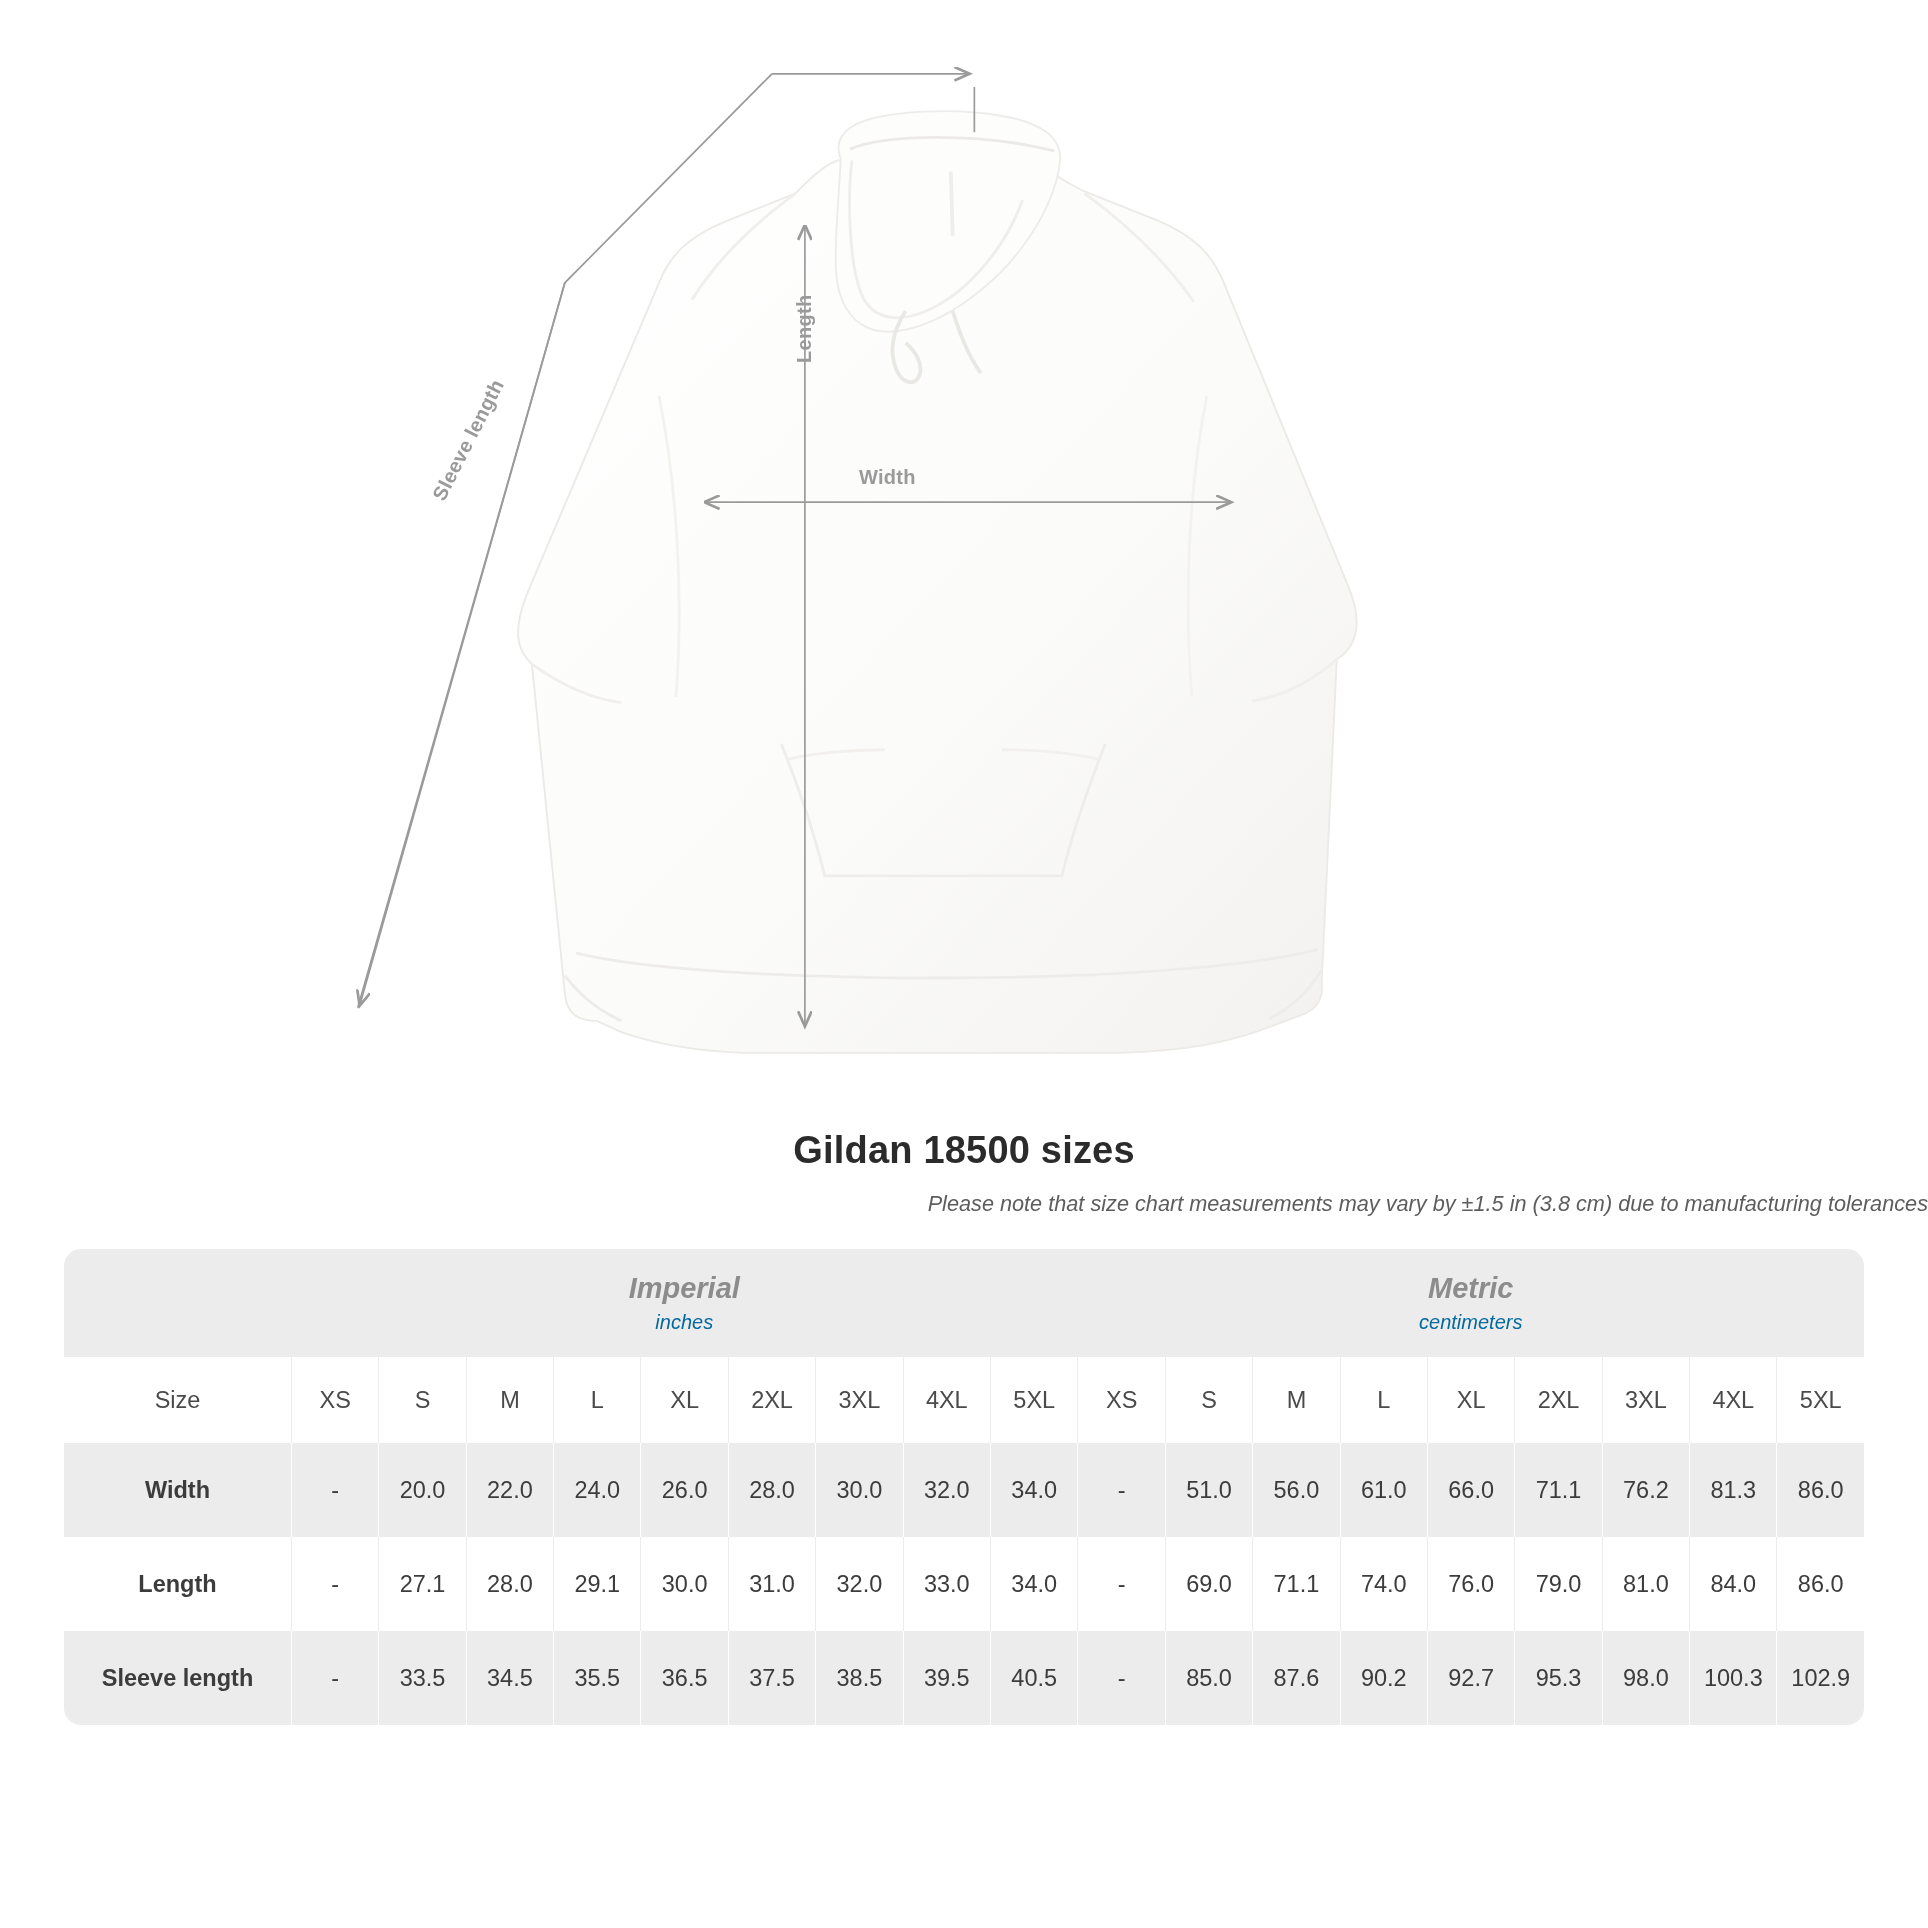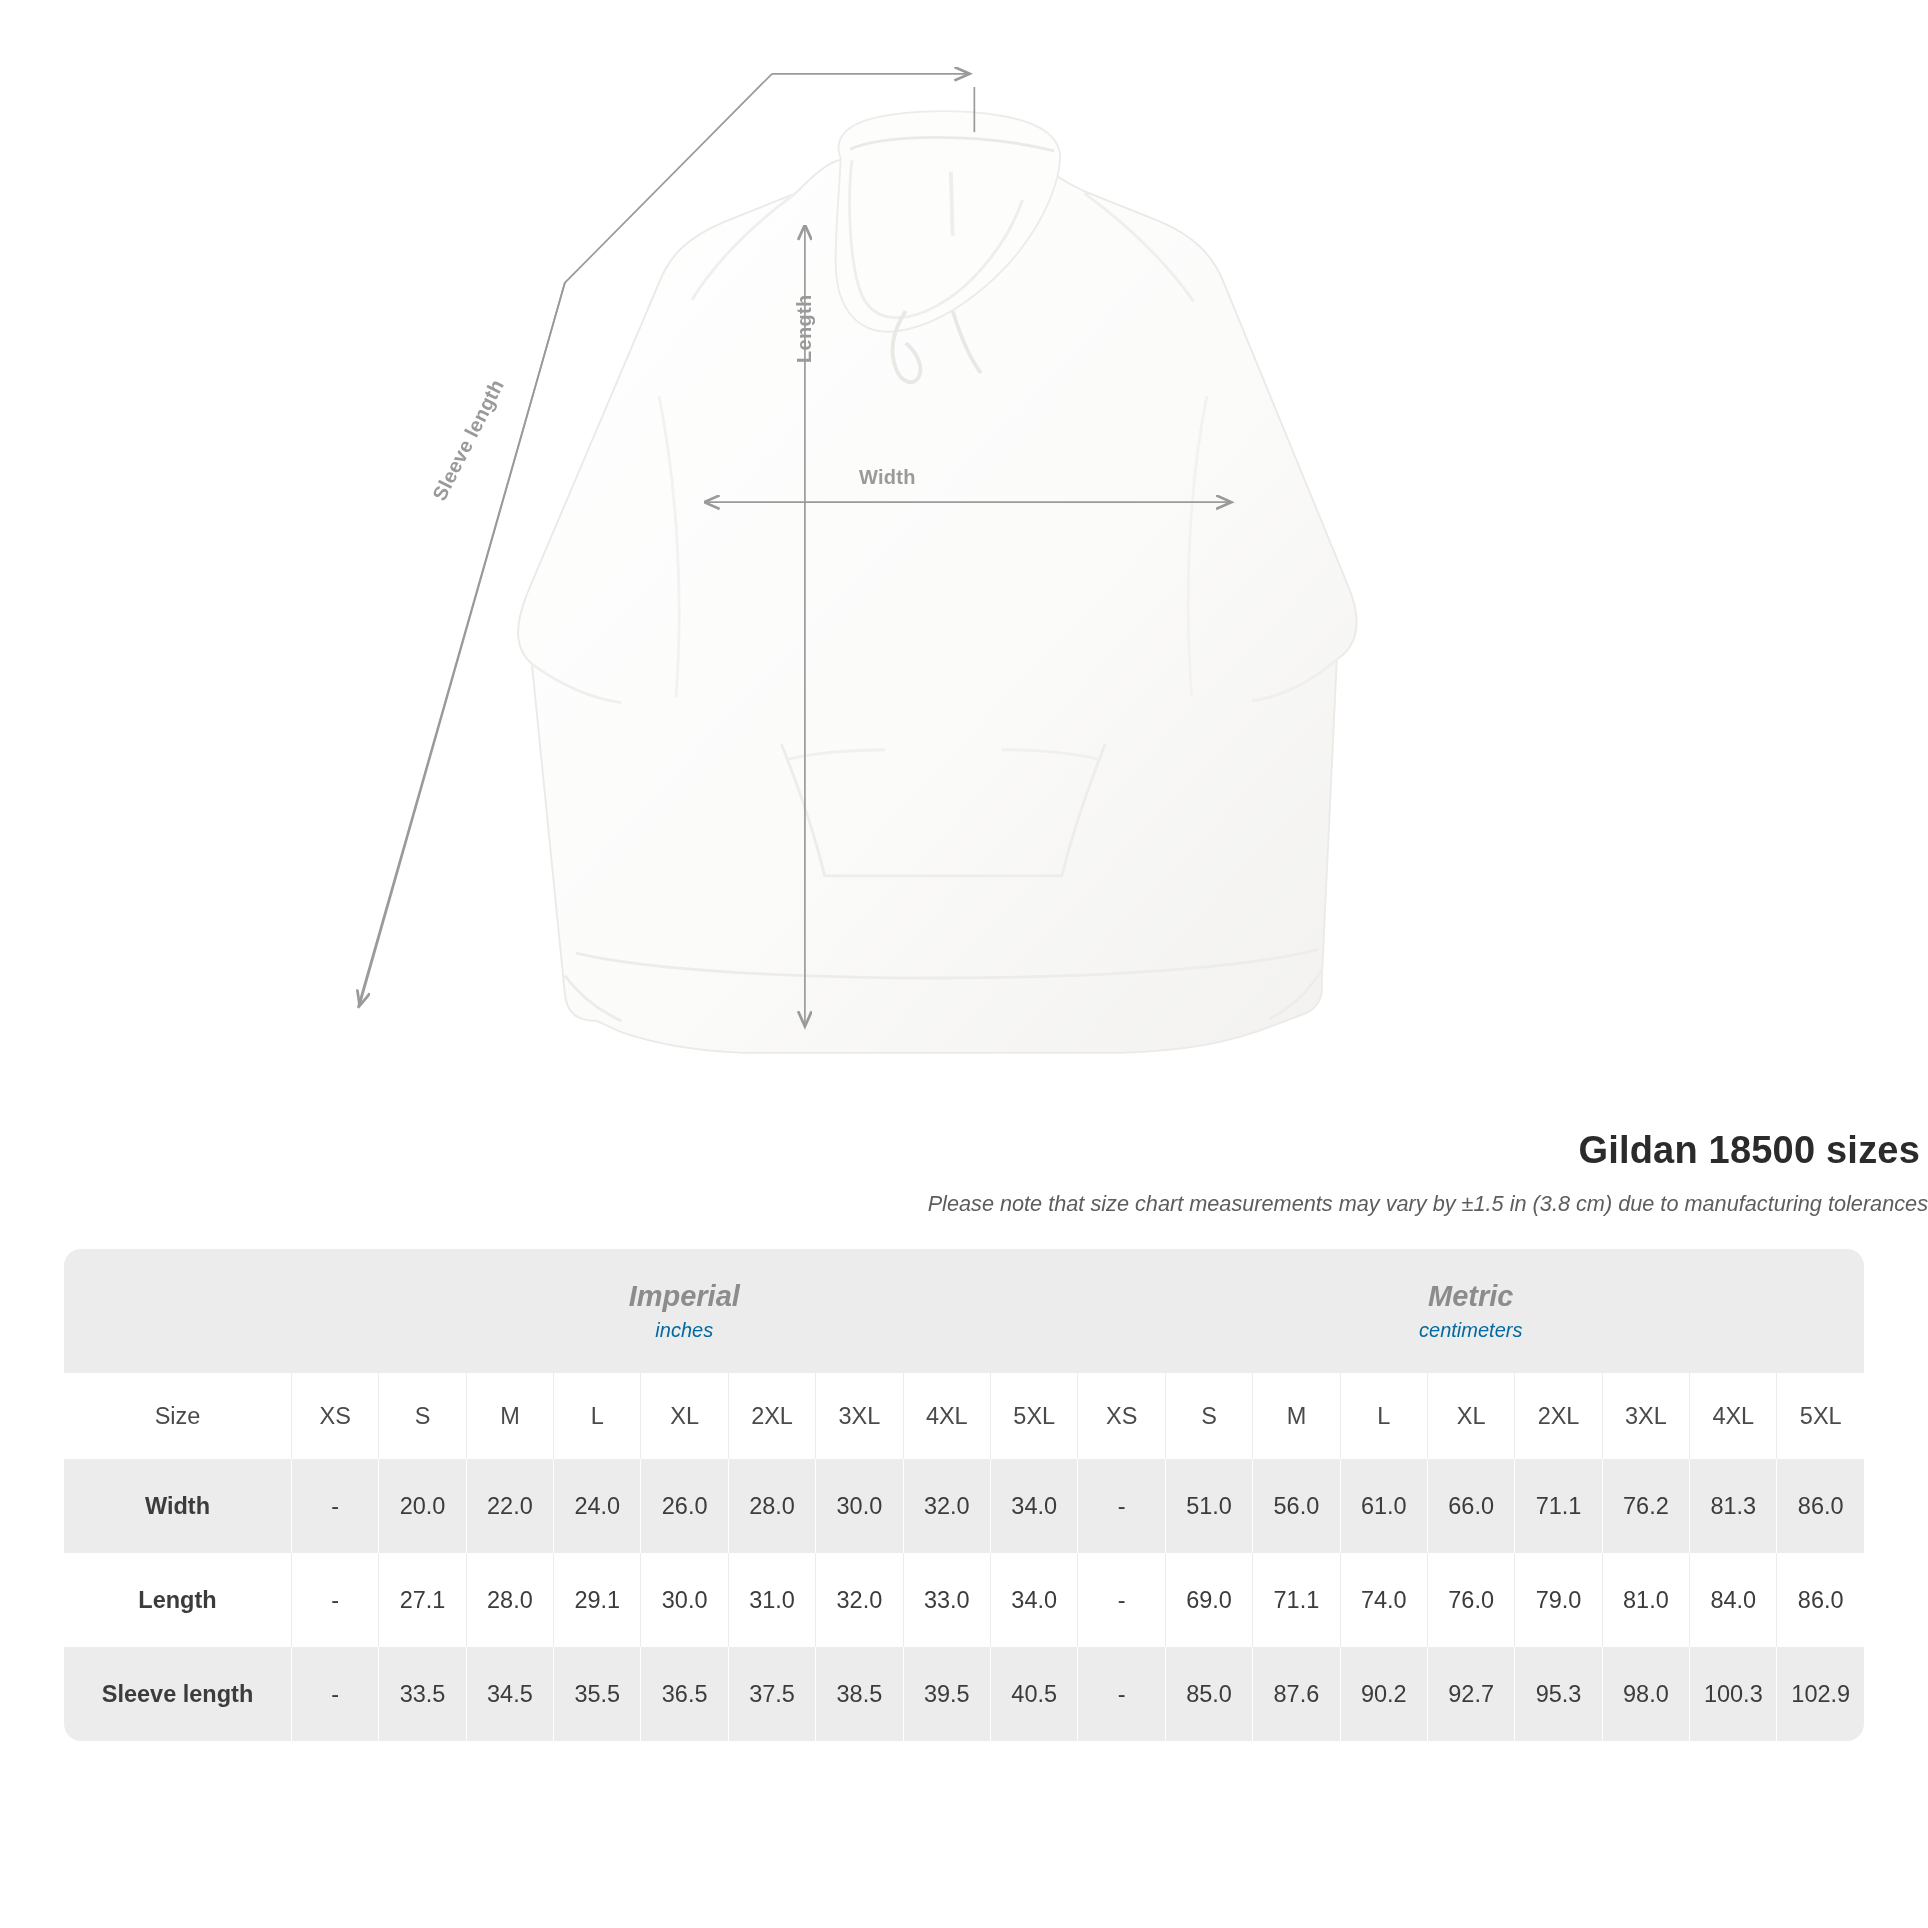--- a/index.html
+++ b/index.html
@@ -55,21 +55,20 @@
   .title-block {
     text-align: center;
     margin-top: 3.8px;
   }
   .chart-title {
     font-size: 38px;
     font-weight: bold;
     color: #2b2b2b;
     margin: 8px;
     letter-spacing: 0.2px;
-    text-align: right;
   }
   .chart-note {
     font-size: 21.7px;
     font-style: italic;
     color: #5d5d5d;
     margin-top: 19px;
     text-align: right;
   }
 
   
@@ -84,21 +83,21 @@
     table-layout: fixed;
   }
   table.size-table td, table.size-table th {
     padding: 0;
     text-align: center;
     vertical-align: middle;
     font-weight: normal;
   }
   
   .unit-row td {
-    height: 124px;
+    height: 108px;
     background: #ececec;
   }
   .unit-row td.first { border-top-left-radius: 17px; }
   .unit-row td.last { border-top-right-radius: 17px; }
   .unit-name {
     font-size: 29px;
     font-style: italic;
     font-weight: bold;
     color: #8c8c8c;
     line-height: 1.15;

